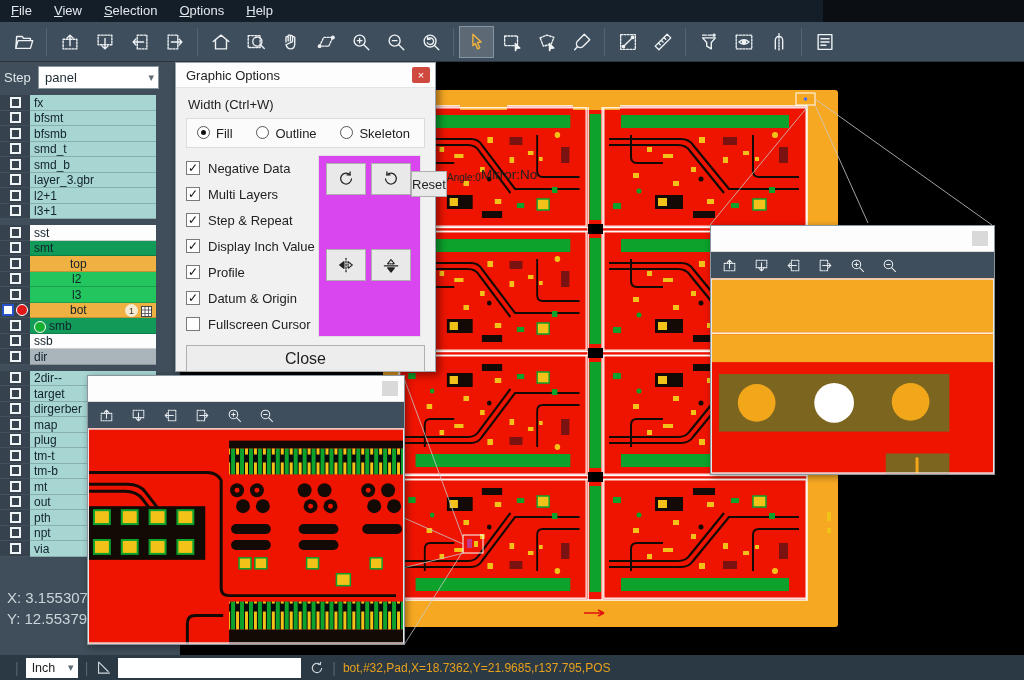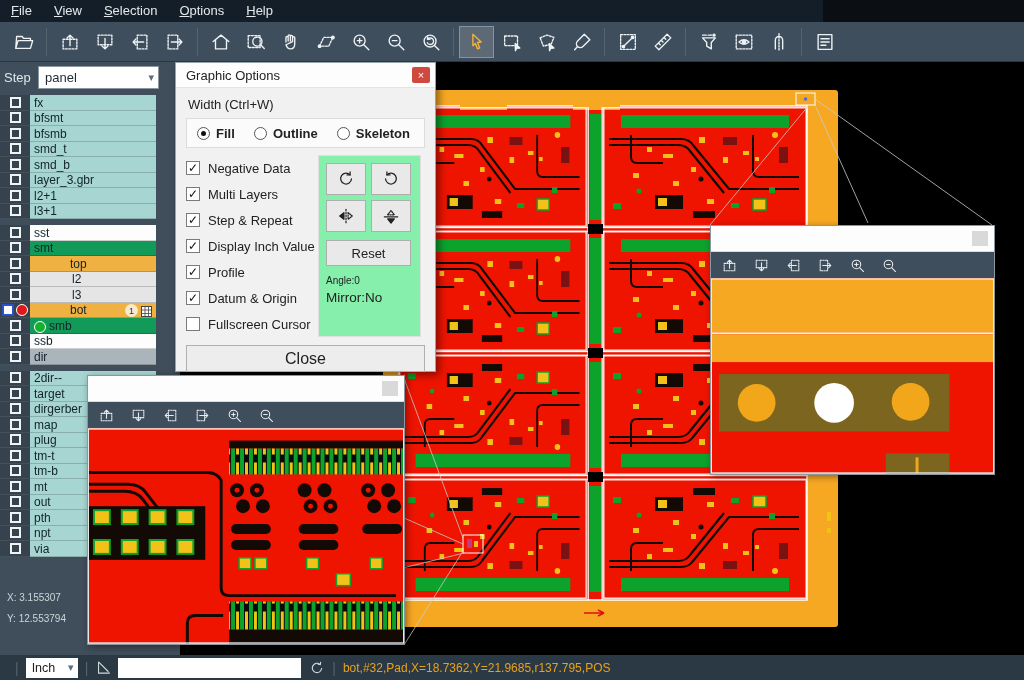--- a/index.html
+++ b/index.html
@@ -39,56 +39,56 @@
             justify-content:center; border-bottom:1px solid rgba(255,255,255,.07); }
   .cbox { width:11px; height:11px; border:2px solid #eef3f6; background:transparent; }
   .cbox.sel { border:2px solid #2a52c8; background:#fff; width:12px; height:12px;}
   .dot { width:12px; height:12px; border-radius:50%; border:1px solid #fff; flex:none;}
   .dot.red { background:#e01818; margin-left:2px; }
   .dot.green { background:#16b030; margin-right:3px; }
   .llabel { flex:1; margin-right:24px; font-size:12px; color:#12222c;
             display:flex; align-items:flex-end; padding-left:4px;
             border-bottom:1px solid rgba(0,0,0,.18); overflow:hidden; white-space:nowrap;}
   .bg-teal{background:#a7d6d2;} .bg-white{background:#fdfdfd;} .bg-green{background:#119a58;}
-  .bg-orange{background:#f0b143;padding-left:40px;} .bg-gold{background:#e5e5e5;padding-left:42px;} .bg-gray{background:#aab4bb;}
+  .bg-orange{background:#f0b143;padding-left:40px;} .bg-gold{background:#22c55e;padding-left:42px;} .bg-gray{background:#aab4bb;}
   .badge { width:13px; height:13px; border-radius:50%; background:#f6ead0; color:#333;
            font-size:9px; display:flex; align-items:center; justify-content:center;
            margin-left:auto; margin-right:3px; flex:none;}
   .gridico { margin-right:4px; flex:none; display:flex; }
-  .coords { position:absolute; left:7px; bottom:26px; color:#ccd5da; font-size:10px; line-height:21px; }
+  .coords { position:absolute; left:7px; bottom:26px; color:#ccd5da; font-size:15px; line-height:21px; }
 
   
   .canvas { position:absolute; left:180px; top:62px; width:844px; height:593px;
             background:#000; z-index:1; }
 
   
   .dialog { position:absolute; left:175px; top:62px; width:261px; height:310px;
             background:#f1f1f1; border:1px solid #98a3ab; z-index:5;
             box-shadow:3px 3px 8px rgba(0,0,0,.45); font-size:13px; color:#222; }
   .dtitle { height:25px; background:#fdfdfd; display:flex; align-items:center;
             padding-left:10px; border-bottom:1px solid #e4e4e4;}
   .dclose { margin-left:auto; margin-right:5px; width:18px; height:16px; background:#d0493f;
             color:#fff; font-size:11px; display:flex; align-items:center; justify-content:center;
             border-radius:2px; }
   .dbody { padding:7px 10px 0 10px; }
   .wlabel { margin:2px 0 6px 2px; }
   .radiorow { border:1px solid #dcdcdc; background:#fbfbfb; height:30px; display:flex;
               align-items:center; justify-content:space-between; padding:0 14px 0 10px; }
-  .ritem { display:flex; align-items:center;font-weight:bold; }
+  .ritem { display:flex; align-items:flex-start; }
   .radio { width:13px; height:13px; border-radius:50%; border:1px solid #555; background:#fff;
            margin-right:6px; position:relative; }
   .radio.on:after { content:""; position:absolute; left:3px; top:3px; width:5px; height:5px;
            border-radius:50%; background:#111; }
   .dmain { display:flex; margin-top:7px; }
   .dchecks { width:132px; }
   .chrow { height:26px; display:flex; align-items:center; }
   .chbox { width:14px; height:14px; border:1px solid #7a7a7a; background:#fff; margin-right:8px;
            font-size:12px; line-height:13px; text-align:center; color:#111; flex:none;}
-  .dright { width:103px; border:1px solid #e0e0e0; background:#86efac; padding:7px 7px;
-            display:flex; flex-direction:column; }
+  .dright { width:103px; border:1px solid #e0e0e0; background:#d946ef; padding:7px 7px;
+            display:flex; flex-direction:row; }
   .tgrid { display:grid; grid-template-columns:40px 40px; grid-gap:5px; }
   .tbtn2 { width:40px; height:32px; background:#e9e9e9; border:1px solid #aeaeae;
            display:flex; align-items:center; justify-content:center; color:#222; }
   .resetbtn { width:85px; height:26px; background:#e9e9e9; border:1px solid #aeaeae;
               margin-top:8px; display:flex; align-items:center; justify-content:center; }
   .dtext { margin-top:9px; font-size:10px; }
   .dtext2 { margin-top:4px; font-size:13.5px; }
   .closebtn { margin:8px 10px 0 10px; height:27px; background:#ededed; border:1px solid #b0b0b0;
               display:flex; align-items:center; justify-content:center; font-size:16px; }
 

